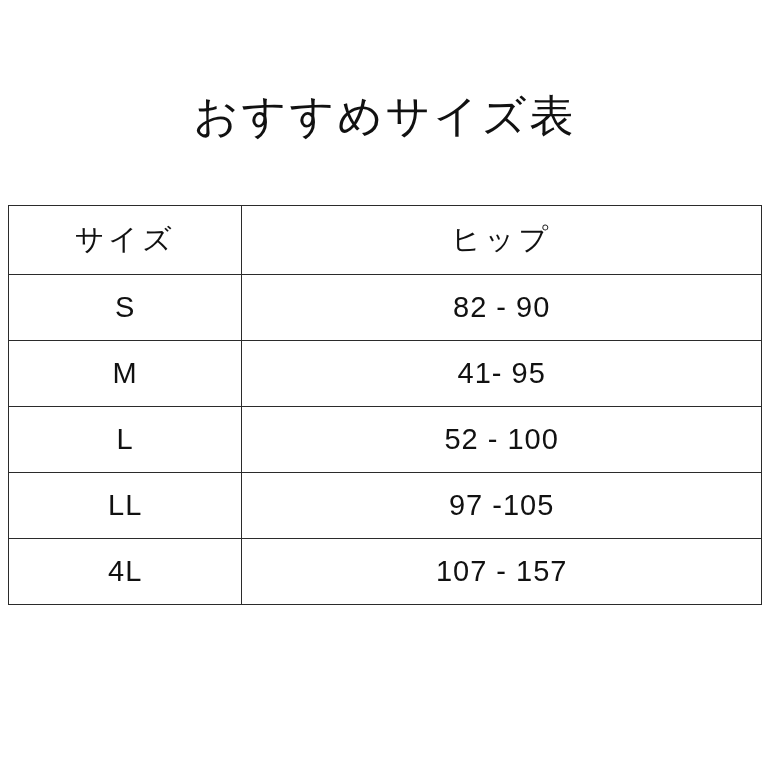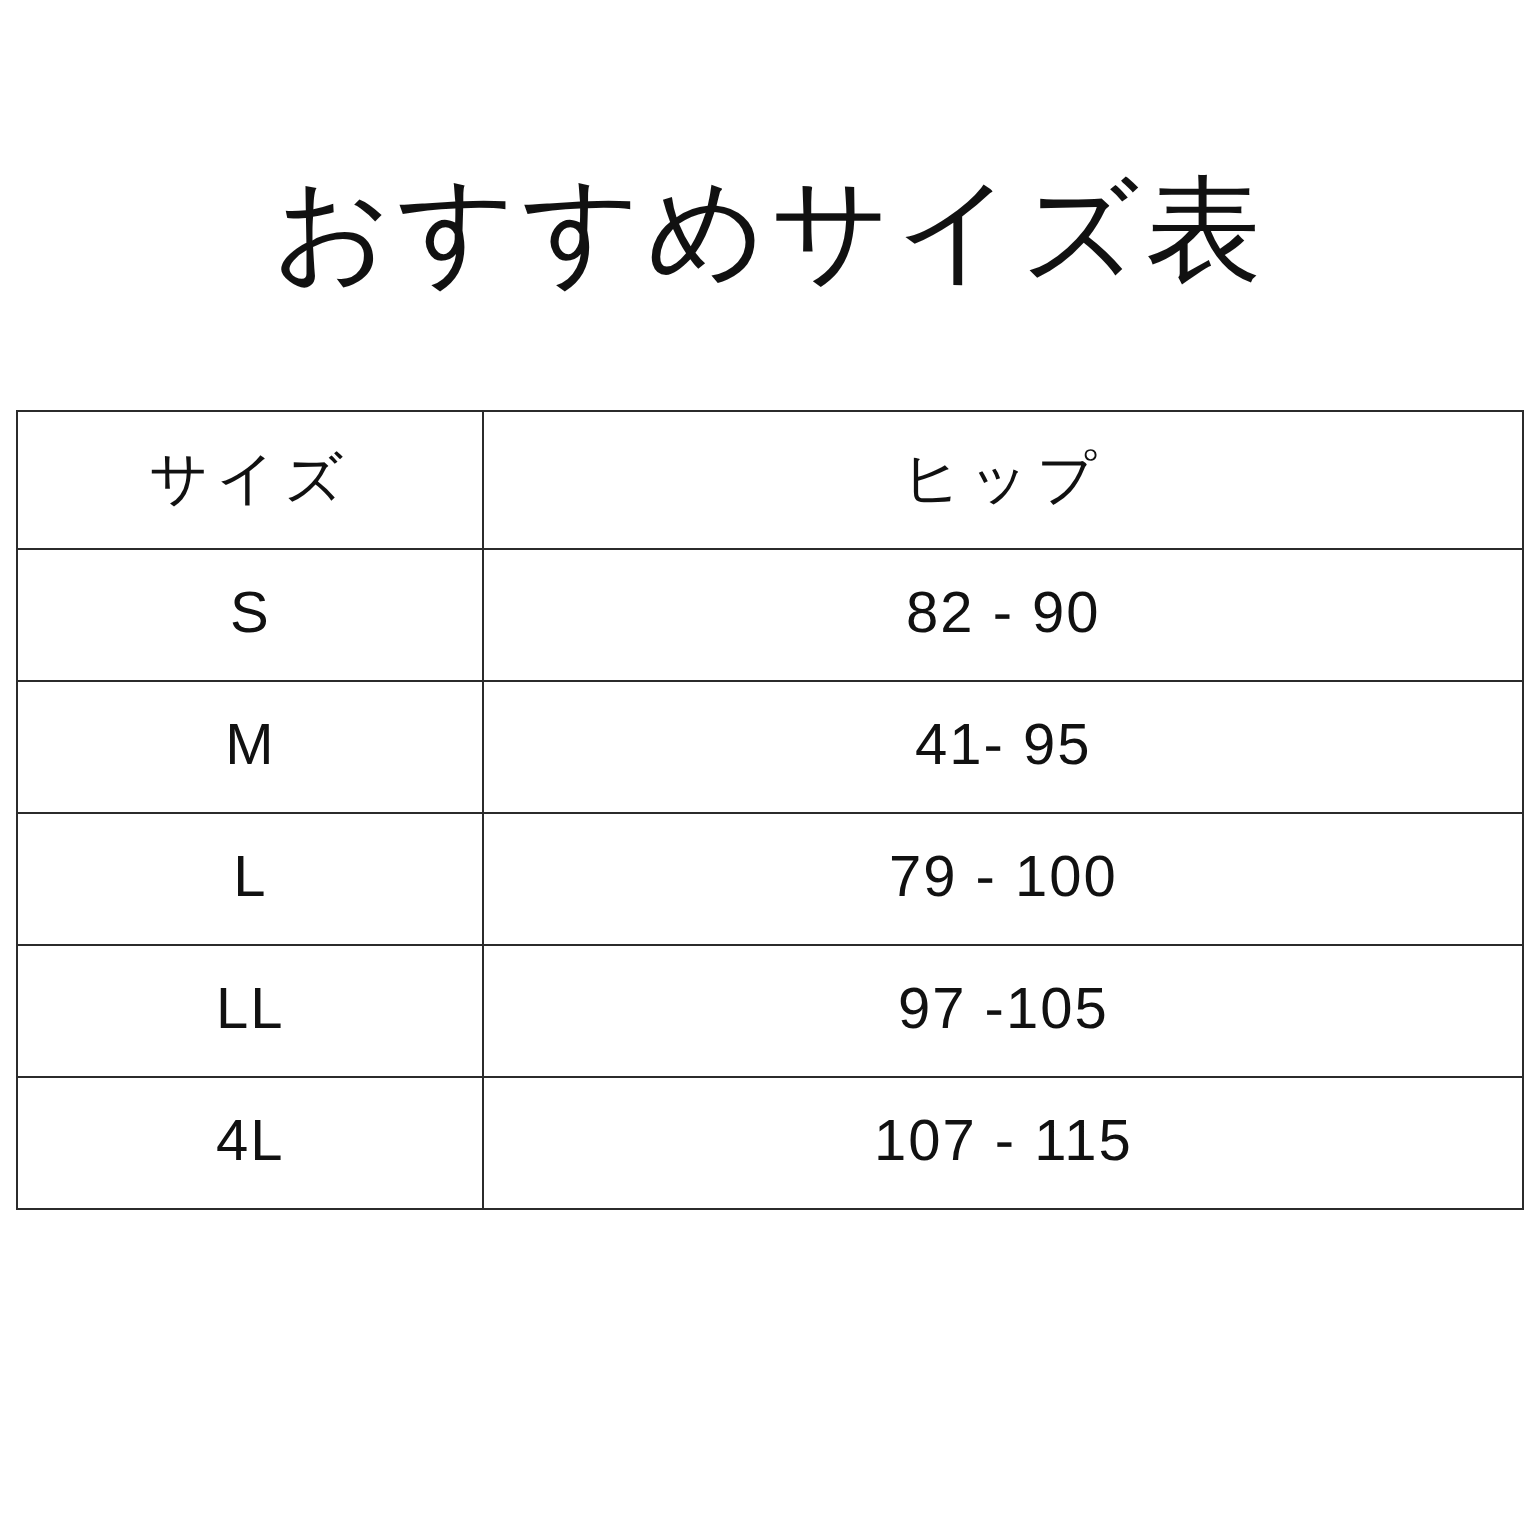--- a/index.html
+++ b/index.html
@@ -19,21 +19,21 @@
     width: 770px;
     height: 770px;
     box-sizing: border-box;
   }
   .title {
     position: absolute;
     top: 88px;
     left: 0;
     width: 770px;
     text-align: center;
-    font-size: 58px;
+    font-size: 44px;
     line-height: 56px;
     font-weight: 400;
     letter-spacing: 3px;
     color: #111111;
   }
   .size-table {
     position: absolute;
     top: 205px;
     left: 8px;
     width: 754px;
@@ -86,26 +86,26 @@
       <tr class="data-row">
         <td>S</td>
         <td>82 - 90</td>
       </tr>
       <tr class="data-row">
         <td>M</td>
         <td>41- 95</td>
       </tr>
       <tr class="data-row">
         <td>L</td>
-        <td>79 - 100</td>
+        <td>52 - 100</td>
       </tr>
       <tr class="data-row">
         <td>LL</td>
         <td>97 -105</td>
       </tr>
       <tr class="data-row">
         <td>4L</td>
-        <td>107 - 115</td>
+        <td>107 - 157</td>
       </tr>
     </tbody>
   </table>
 
 </div>
 
 </body></html>

